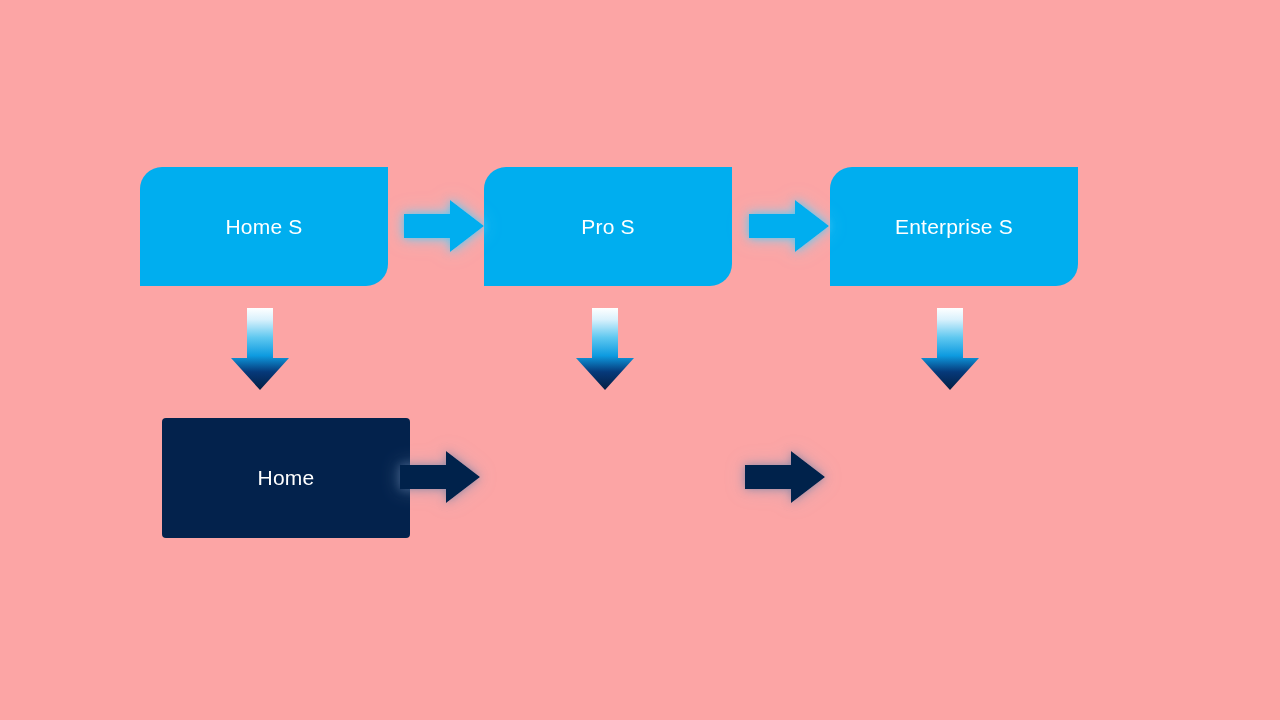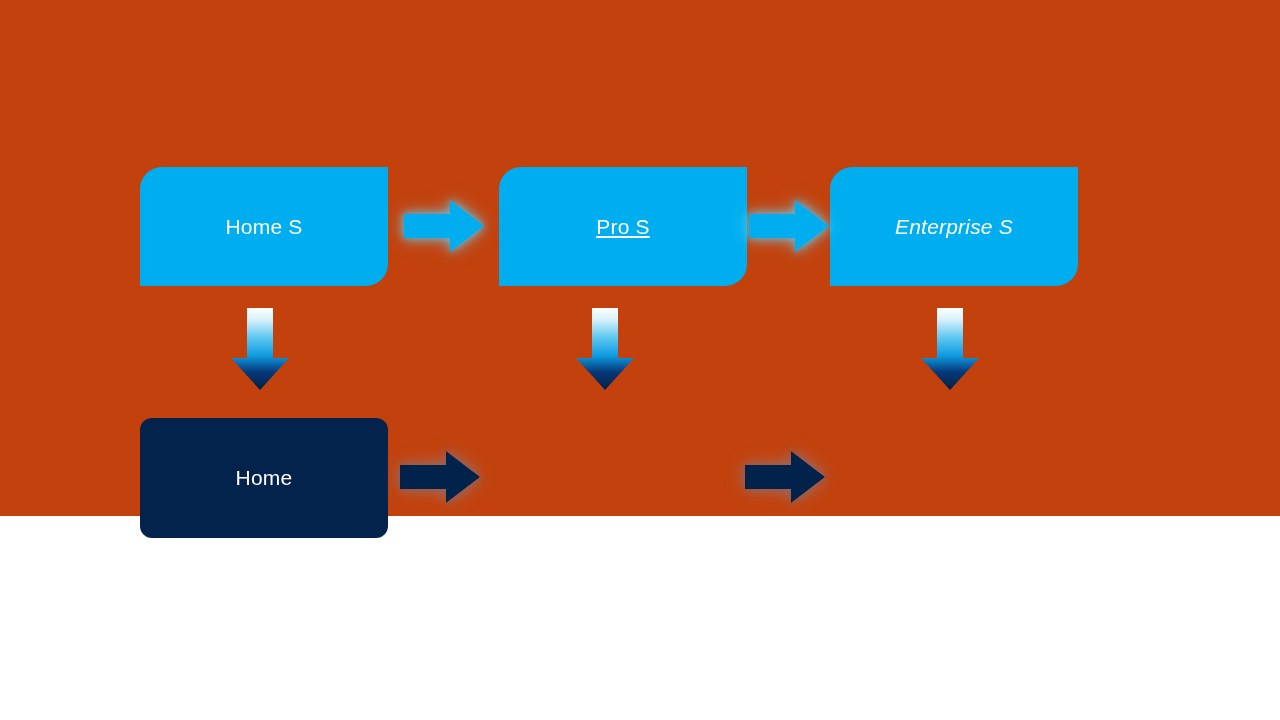--- a/index.html
+++ b/index.html
@@ -13,22 +13,22 @@
     height: 720px;
     position: relative;
     overflow: hidden;
     font-family: "Liberation Sans", sans-serif;
   }
 
   #canvas {
     position: absolute;
     left: 0; top: 0;
     width: 1280px;
-    height: 516px;
-    background: #c2410c;
+    height: 720px;
+    background: #fca5a5;
   }
 
   
   .node {
     position: absolute;
     display: flex;
     align-items: center;
     justify-content: center;
     box-sizing: border-box;
     color: #ffffff;
@@ -40,27 +40,28 @@
     user-select: none;
   }
 
   .node-service {
     background: #00AEEF;
     border-radius: 22px 0px 22px 0px;
   }
 
   .node-product {
     background: #03224C;
-    border-radius: 12px;
+    border-radius: 4px;
+    margin-left: 22px;
   }
 
   
   .col-1 { left: 140px; width: 248px; }
-  .col-2 { left: 499px; width: 248px; text-decoration: underline; }
-  .col-3 { left: 830px; width: 248px; font-style: italic; }
+  .col-2 { left: 484px; width: 248px; }
+  .col-3 { left: 830px; width: 248px; }
 
   .row-top    { top: 167px; height: 119px; }
   .row-bottom { top: 418px; height: 120px; }
 
   
   .h-arrow {
     position: absolute;
     width: 80px;
     height: 56px;
   }

